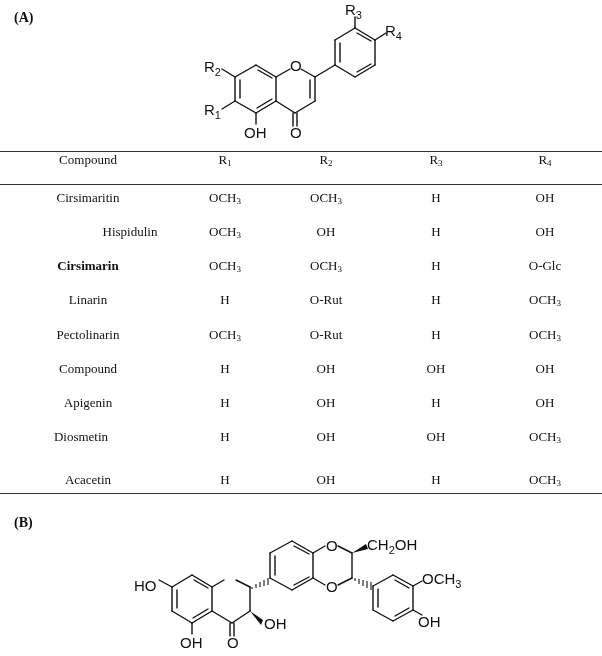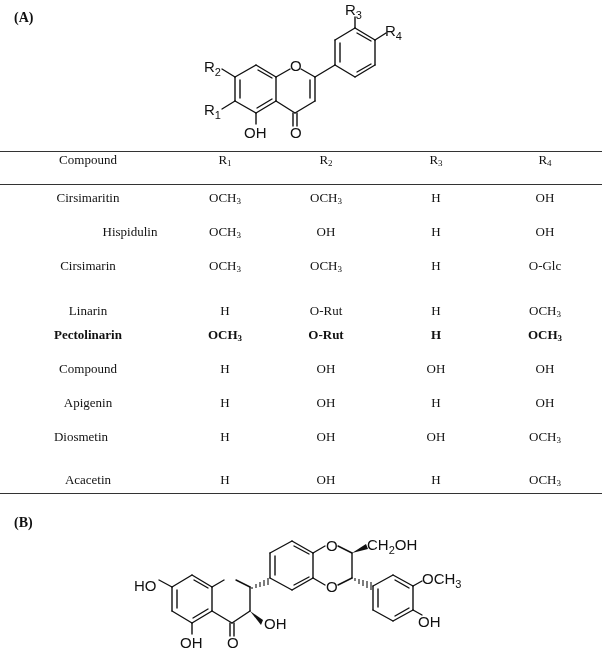--- a/index.html
+++ b/index.html
@@ -97,34 +97,34 @@
         <span class="cell" style="left: 545px;">OH</span>
       </div>
       <div class="row" style="top: 223.2px;">
         <span class="cell" style="left: 88px; margin-left: 42px;">Hispidulin</span>
         <span class="cell" style="left: 225px;">OCH<sub>3</sub></span>
         <span class="cell" style="left: 326px;">OH</span>
         <span class="cell" style="left: 436px;">H</span>
         <span class="cell" style="left: 545px;">OH</span>
       </div>
       <div class="row" style="top: 257.4px;">
-        <span class="cell" style="left: 88px;">Cirsimarin</span>
+        <span class="cell" style="left: 88px; font-weight: bold;">Cirsimarin</span>
         <span class="cell" style="left: 225px;">OCH<sub>3</sub></span>
         <span class="cell" style="left: 326px;">OCH<sub>3</sub></span>
         <span class="cell" style="left: 436px;">H</span>
         <span class="cell" style="left: 545px;">O-Glc</span>
       </div>
-      <div class="row" style="top: 302px; padding-left: 28px;">
+      <div class="row" style="top: 291px; padding-left: 28px;">
         <span class="cell" style="left: 88px;">Linarin</span>
         <span class="cell" style="left: 225px;">H</span>
         <span class="cell" style="left: 326px;">O-Rut</span>
         <span class="cell" style="left: 436px;">H</span>
         <span class="cell" style="left: 545px;">OCH<sub>3</sub></span>
       </div>
-      <div class="row" style="top: 325.8px; font-weight: bold;">
+      <div class="row" style="top: 325.8px;">
         <span class="cell" style="left: 88px;">Pectolinarin</span>
         <span class="cell" style="left: 225px;">OCH<sub>3</sub></span>
         <span class="cell" style="left: 326px;">O-Rut</span>
         <span class="cell" style="left: 436px;">H</span>
         <span class="cell" style="left: 545px;">OCH<sub>3</sub></span>
       </div>
       <div class="row" style="top: 360px;">
         <span class="cell" style="left: 88px;">Compound</span>
         <span class="cell" style="left: 225px;">H</span>
         <span class="cell" style="left: 326px;">OH</span>

